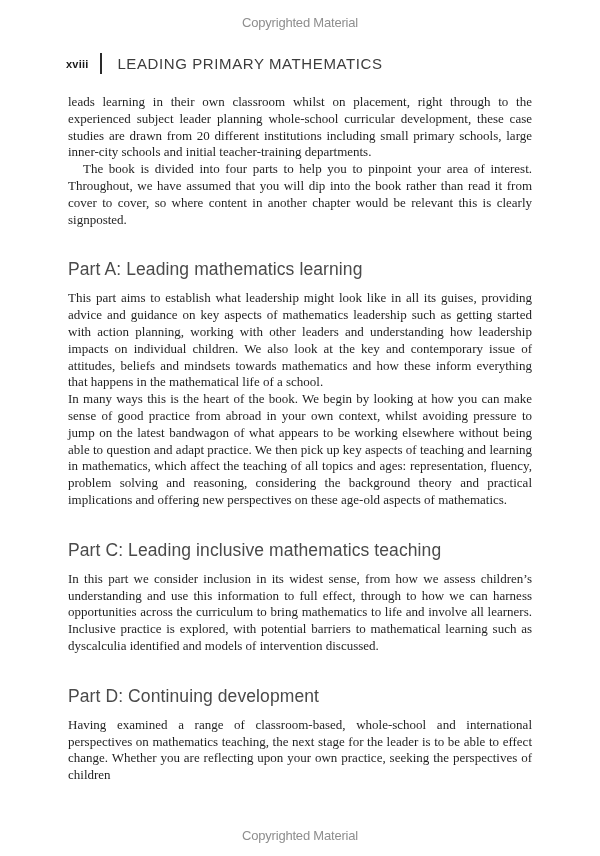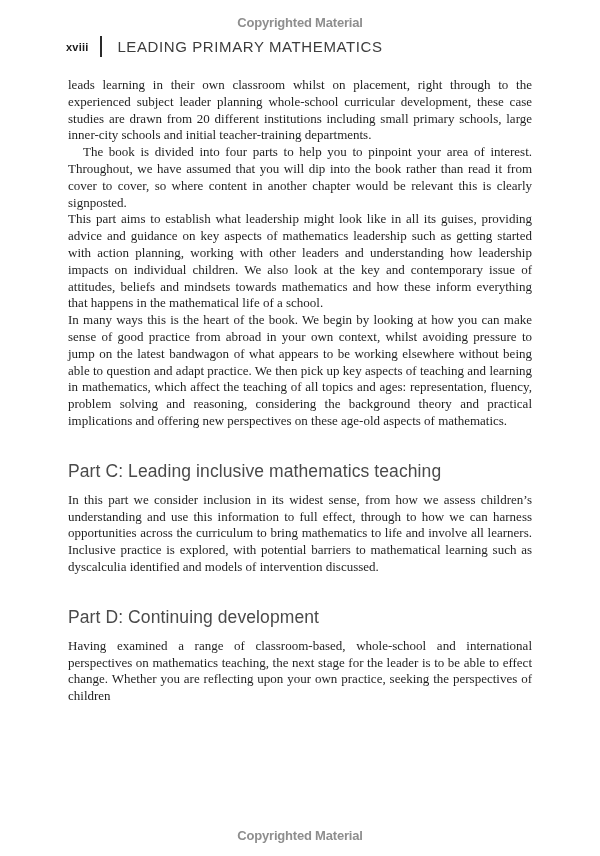--- a/index.html
+++ b/index.html
@@ -9,34 +9,34 @@
     height: 856px;
     background: #ffffff;
     position: relative;
     font-family: "Liberation Serif", serif;
     color: #1f1f1f;
     overflow: hidden;
   }
   .copyright {
     text-align: center;
     font-family: "Liberation Sans", sans-serif;
-    font-weight: bold;
+    font-weight: normal;
     font-size: 13px;
     letter-spacing: -0.2px;
     color: #8e8e8e;
   }
   .copyright-top { padding-top: 15px; }
   .copyright-bottom {
     position: absolute;
     bottom: 13px;
     left: 0;
     width: 100%;
   }
   .page-header {
-    margin: 6px 68px 0 66px;
+    margin: 23px 68px 0 66px;
     display: flex;
     align-items: center;
     font-family: "Liberation Sans", sans-serif;
     text-align: center;
   }
   .page-number {
     font-size: 11px;
     font-weight: bold;
     color: #1a1a1a;
     letter-spacing: 0.2px;
@@ -84,20 +84,21 @@
   <span class="running-head">LEADING PRIMARY MATHEMATICS</span>
 </div>
 
 <div class="content">
 
   <p class="body-para">leads learning in their own classroom whilst on placement, right through to the experienced subject leader planning whole-school curricular development, these case studies are drawn from 20 different institutions including small primary schools, large inner-city schools and initial teacher-training departments.</p>
 
   <p class="body-para indent">The book is divided into four parts to help you to pinpoint your area of interest. Throughout, we have assumed that you will dip into the book rather than read it from cover to cover, so where content in another chapter would be relevant this is clearly signposted.</p>
 
   <div>
+    <h2 class="section-heading">Part A: Leading mathematics learning</h2>
     <p class="body-para">This part aims to establish what leadership might look like in all its guises, providing advice and guidance on key aspects of mathematics leadership such as getting started with action planning, working with other leaders and understanding how leadership impacts on individual children. We also look at the key and contemporary issue of attitudes, beliefs and mindsets towards mathematics and how these inform everything that happens in the mathematical life of a school.</p>
   </div>
 
   <div>
     <p class="body-para">In many ways this is the heart of the book. We begin by looking at how you can make sense of good practice from abroad in your own context, whilst avoiding pressure to jump on the latest bandwagon of what appears to be working elsewhere without being able to question and adapt practice. We then pick up key aspects of teaching and learning in mathematics, which affect the teaching of all topics and ages: representation, fluency, problem solving and reasoning, considering the background theory and practical implications and offering new perspectives on these age-old aspects of mathematics.</p>
   </div>
 
   <div>
     <h2 class="section-heading">Part C: Leading inclusive mathematics teaching</h2>
     <p class="body-para">In this part we consider inclusion in its widest sense, from how we assess children’s understanding and use this information to full effect, through to how we can harness opportunities across the curriculum to bring mathematics to life and involve all learners. Inclusive practice is explored, with potential barriers to mathematical learning such as dyscalculia identified and models of intervention discussed.</p>

